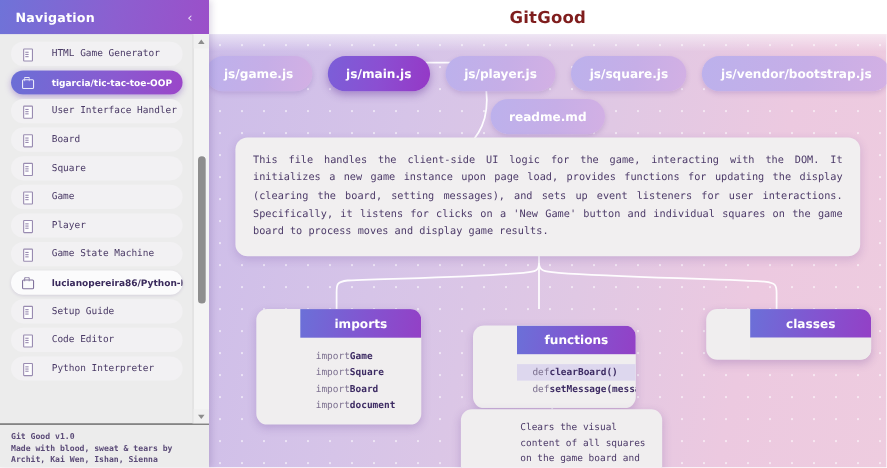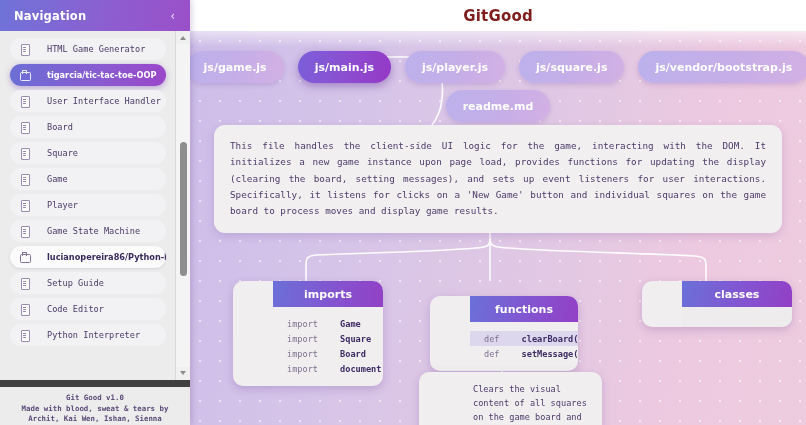--- a/index.html
+++ b/index.html
@@ -97,24 +97,24 @@
     border-left: 3.5px solid transparent; border-right: 3.5px solid transparent;
   }
   .sb-arrow.up span { border-bottom: 4px solid #8d8d8d; }
   .sb-arrow.down span { border-top: 4px solid #8d8d8d; }
   #sb-track { flex: 1 1 auto; width: 15px; position: relative; }
   #sb-thumb {
     position: absolute; left: 4px; width: 7px; top: 98px; height: 134px;
     background: #8e8e8e; border-radius: 4px; cursor: pointer;
   }
   #sb-footer {
-    flex: 0 0 40px; border-top: 7px solid #404040; background: #ececec;
+    flex: 0 0 40px; border-top: 1px solid #404040; background: #ececec;
     padding: 6px 10px 0 10px;
     font-family: "DejaVu Sans Mono", monospace;
-    font-size: 7.4px; font-weight: bold; line-height: 1.45; color: #5a4a77; text-align: center;
+    font-size: 7.4px; font-weight: bold; line-height: 1.45; color: #5a4a77;
   }
 
   
   #main { flex: 1 1 auto; position: relative; height: 425px; overflow: hidden; }
   #topbar {
     height: 31px; background: #fff;
     display: flex; align-items: center; justify-content: center;
     position: relative; z-index: 20;
   }
   #app-title {
@@ -176,21 +176,21 @@
   }
   .card-head {
     height: 26px; display: flex; align-items: center; justify-content: center;
     background: linear-gradient(100deg,#6b70d8 0%,#8354d0 55%,#9340c6 100%);
     color: #fff; font-family: "DejaVu Sans", sans-serif;
     font-weight: bold; font-size: 11px; cursor: pointer;
   }
   .card-body { padding: 9px 0 10px 0; display: flex; flex-direction: column; }
   .card-body.empty { height: 20px; padding: 0; background: #eeecec; }
   .row {
-    display: flex; align-items: center; gap: 22px;
+    display: flex; align-items: center; gap: 0;
     padding: 2.5px 14px; font-family: "DejaVu Sans Mono", monospace;
     font-size: 8.6px; cursor: pointer; white-space: nowrap;
   }
   .row .kw { color: #7d7190; }
   .row .nm { color: #3d2b63; font-weight: bold; }
   .row.sel { background: #ddd7ee; }
   .prose {
     padding: 10px 14px 12px 14px;
     font-family: "DejaVu Sans Mono", monospace;
     font-size: 8.6px; line-height: 1.65; color: #4c3a68;

